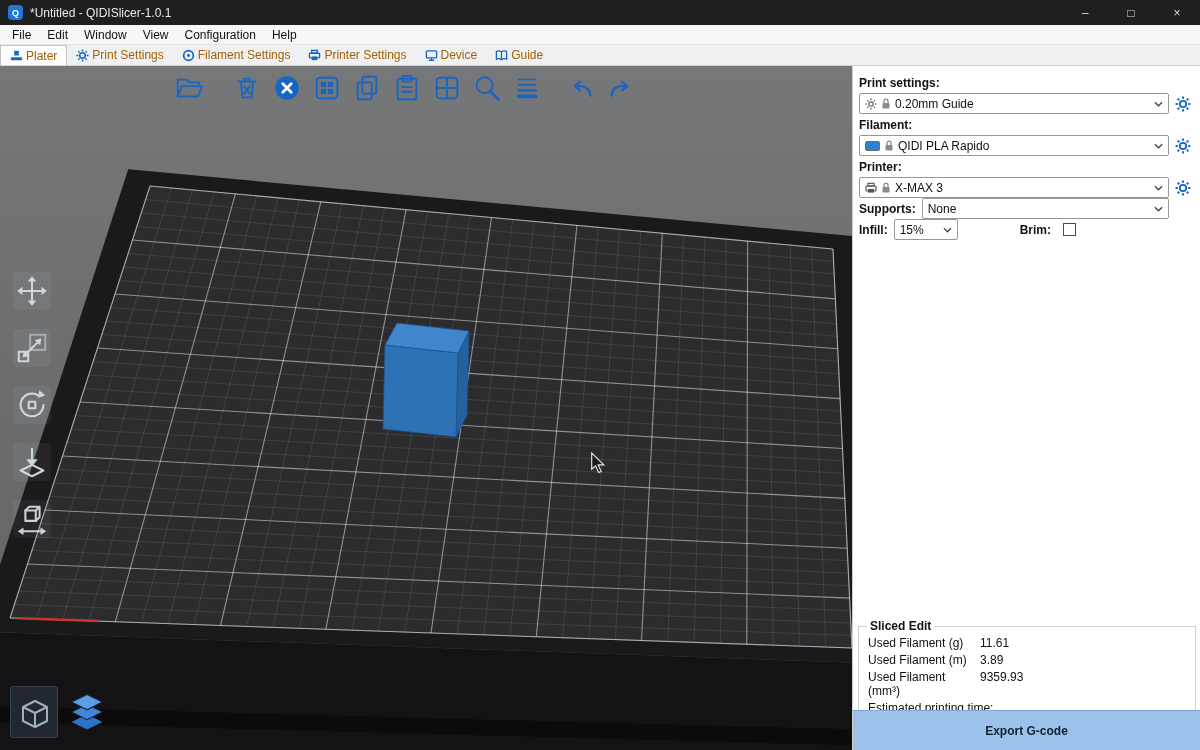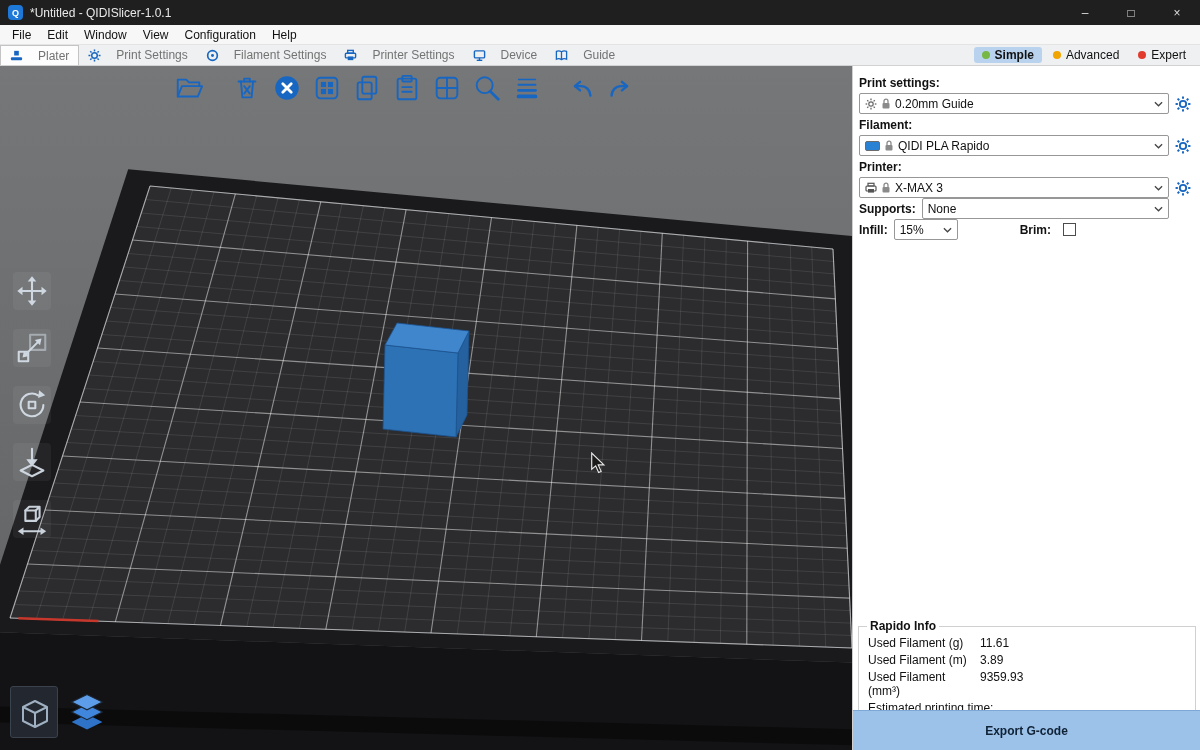--- a/index.html
+++ b/index.html
@@ -12,21 +12,21 @@
 .title-text{font-size:12px}
 .win-controls{margin-left:auto;display:flex;height:100%}
 .win-btn{width:46px;display:flex;align-items:center;justify-content:center;font-size:12px;color:#ddd}
 
 
 .menubar{height:20px;background:#f7f7f7;border-bottom:1px solid #e4e4e4;display:flex;align-items:center;padding-left:4px}
 .menu-item{padding:0 8px;height:100%;display:flex;align-items:center;color:#111}
 
 
 .tabbar{height:21px;background:#eef0f1;border-bottom:1px solid #d2d2d2;display:flex;align-items:stretch}
-.tab{display:flex;align-items:center;gap:15px;padding:0 9px;color:#737373}
+.tab{display:flex;align-items:center;gap:3px;padding:0 9px;color:#a16207}
 .tab.selected{background:#fdfdfd;border:1px solid #c4c4c4;border-bottom:none}
 .tab-ic{display:block}
 .modes{margin-left:auto;display:flex;align-items:center;gap:3px;padding-right:6px}
 .mode{display:flex;align-items:center;gap:5px;padding:1px 8px;border-radius:3px}
 .mode.selected{background:#b9d3ee;font-weight:bold}
 .dot{width:8px;height:8px;border-radius:50%;display:inline-block}
 
 
 .main{display:flex;height:684px}
 .viewport{position:relative;flex:1;overflow:hidden;background:linear-gradient(180deg,#757779 0%,#6a6c6e 50%,#5f6163 100%)}
@@ -143,34 +143,20 @@
           <line x1="7" y1="9.5" x2="7" y2="12" stroke="#1766c2" stroke-width="1.5"></line>
           <line x1="4" y1="12.2" x2="10" y2="12.2" stroke="#1766c2" stroke-width="1.5"></line>
         </svg>
       <span>Device</span>
     </div>
     <div class="tab">
       <svg class="tab-ic" width="13" height="13" viewBox="0 0 14 14">
           <path d="M7 3 C5.2 1.8 3 1.8 1.5 2.6 V11 C3 10.2 5.2 10.2 7 11.4 C8.8 10.2 11 10.2 12.5 11 V2.6 C11 1.8 8.8 1.8 7 3 Z M7 3 V11.4" fill="none" stroke="#1766c2" stroke-width="1.4"></path>
         </svg>
       <span>Guide</span>
-    </div>
-    <div class="modes">
-      <div class="mode selected">
-        <span class="dot" style="background:#76b843"></span>
-        <span>Simple</span>
-      </div>
-      <div class="mode">
-        <span class="dot" style="background:#f0a500"></span>
-        <span>Advanced</span>
-      </div>
-      <div class="mode">
-        <span class="dot" style="background:#e23b2e"></span>
-        <span>Expert</span>
-      </div>
     </div>
   </div>
 
   <div class="main">
 
     <div class="viewport">
       <svg id="scene-svg" width="852" height="684">
           <polygon points="128.2,103.3 859.0,170.7 879.4,597.6 -21.6,565.5" fill="#1a1a1c"></polygon>
           <polygon points="-21.6,565.5 879.4,597.6 879.4,700.0 -21.6,700.0" fill="#131315"></polygon>
           <line x1="-21.6" y1="648.0" x2="879.4" y2="672.0" stroke="rgba(0,0,0,0.4)" stroke-width="16"></line>
@@ -512,21 +498,21 @@
           <span class="combo-text">15%</span>
           <svg width="9" height="6" viewBox="0 0 10 6">
               <path d="M1 1 L5 5 L9 1" fill="none" stroke="#444" stroke-width="1.4"></path>
             </svg>
         </div>
         <span class="inline-label brim-label">Brim:</span>
         <span class="checkbox"></span>
       </div>
 
       <fieldset class="sliced">
-        <legend>Rapido Info</legend>
+        <legend>Sliced Edit</legend>
         <div class="si-row">
           <span class="si-label">Used Filament (g)</span>
           <span class="si-val">11.61</span>
         </div>
         <div class="si-row">
           <span class="si-label">Used Filament (m)</span>
           <span class="si-val">3.89</span>
         </div>
         <div class="si-row">
           <span class="si-label">Used Filament (mm³)</span>

